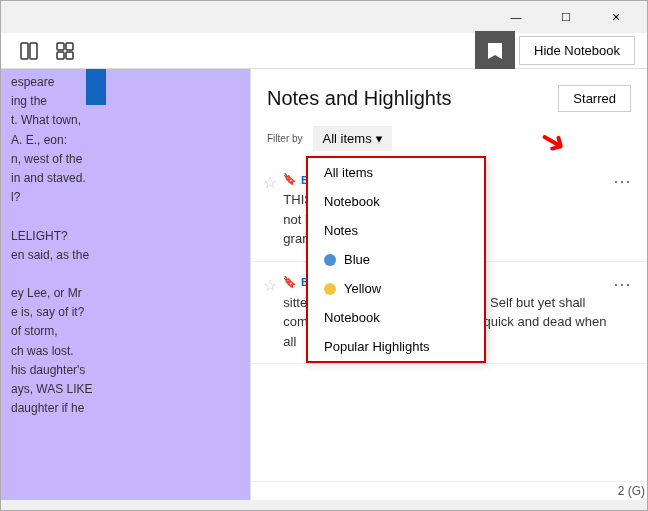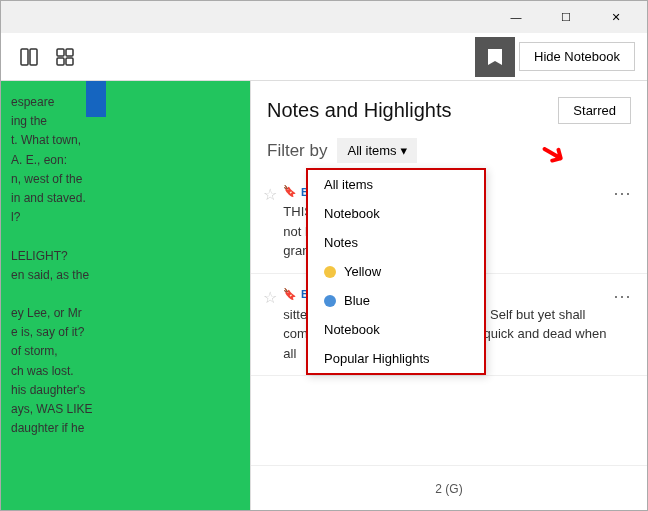--- a/index.html
+++ b/index.html
@@ -32,21 +32,21 @@
       font-size: 11px;
       cursor: pointer;
       background: transparent;
       border: none;
     }
 
     
     .toolbar {
       display: flex;
       align-items: center;
-      height: 48px;
+      height: 36px;
       background: white;
       border-bottom: 1px solid #ddd;
       padding: 0 12px;
       gap: 4px;
     }
     .toolbar-icon {
       width: 32px;
       height: 32px;
       display: flex;
       align-items: center;
@@ -76,24 +76,24 @@
 
     
     .main-layout {
       display: flex;
       height: calc(511px - 32px - 48px);
     }
 
     
     .book-panel {
       width: 250px;
-      background: #22c55e;
+      background: #c4b5fd;
       overflow: hidden;
       border-right: 1px solid #ddd;
-      padding: 12px 10px;
+      padding: 4px 10px;
       position: relative;
     }
     .book-panel-text {
       font-size: 12px;
       line-height: 1.6;
       color: #333;
     }
     .book-bookmark {
       position: absolute;
       top: 0;
@@ -134,21 +134,21 @@
 
     .filter-bar {
       padding: 6px 16px 8px 16px;
       display: flex;
       align-items: center;
       gap: 10px;
       position: relative;
     }
     .filter-label {
       color: #555;
-      font-size: 17px;
+      font-size: 10px;
     }
     .filter-dropdown-btn {
       display: flex;
       align-items: center;
       gap: 4px;
       padding: 5px 10px;
       background: #f0f0f0;
       border: none;
       cursor: pointer;
       font-size: 13px;
@@ -231,22 +231,22 @@
     }
     .note-more {
       color: #666;
       font-size: 18px;
       cursor: pointer;
       align-self: flex-start;
     }
 
     
     .pagination {
-      text-align: center;
-      padding: 16px;
+      text-align: right;
+      padding: 2px;
       font-size: 12px;
       color: #555;
       border-top: 1px solid #eee;
     }
   </style>
 </head>
 <body>
 
 <div class="title-bar">
   <button class="title-bar-btn">—</button>
@@ -316,26 +316,26 @@
         <span>▾</span>
       </button>
 
       <div class="red-arrow">➜</div>
 
       <div class="dropdown-menu">
         <div class="dropdown-item">All items</div>
         <div class="dropdown-item">Notebook</div>
         <div class="dropdown-item">Notes</div>
         <div class="dropdown-item">
+          <span class="color-dot" style="background:#4a90d9;"></span>
+          Blue
+        </div>
+        <div class="dropdown-item">
           <span class="color-dot" style="background:#f4c542;"></span>
           Yellow
-        </div>
-        <div class="dropdown-item">
-          <span class="color-dot" style="background:#4a90d9;"></span>
-          Blue
         </div>
         <div class="dropdown-item">Notebook</div>
         <div class="dropdown-item">Popular Highlights</div>
       </div>
     </div>
 
     <div class="notes-list">
 
       <div class="note-row">
         <span class="note-star">☆</span>

